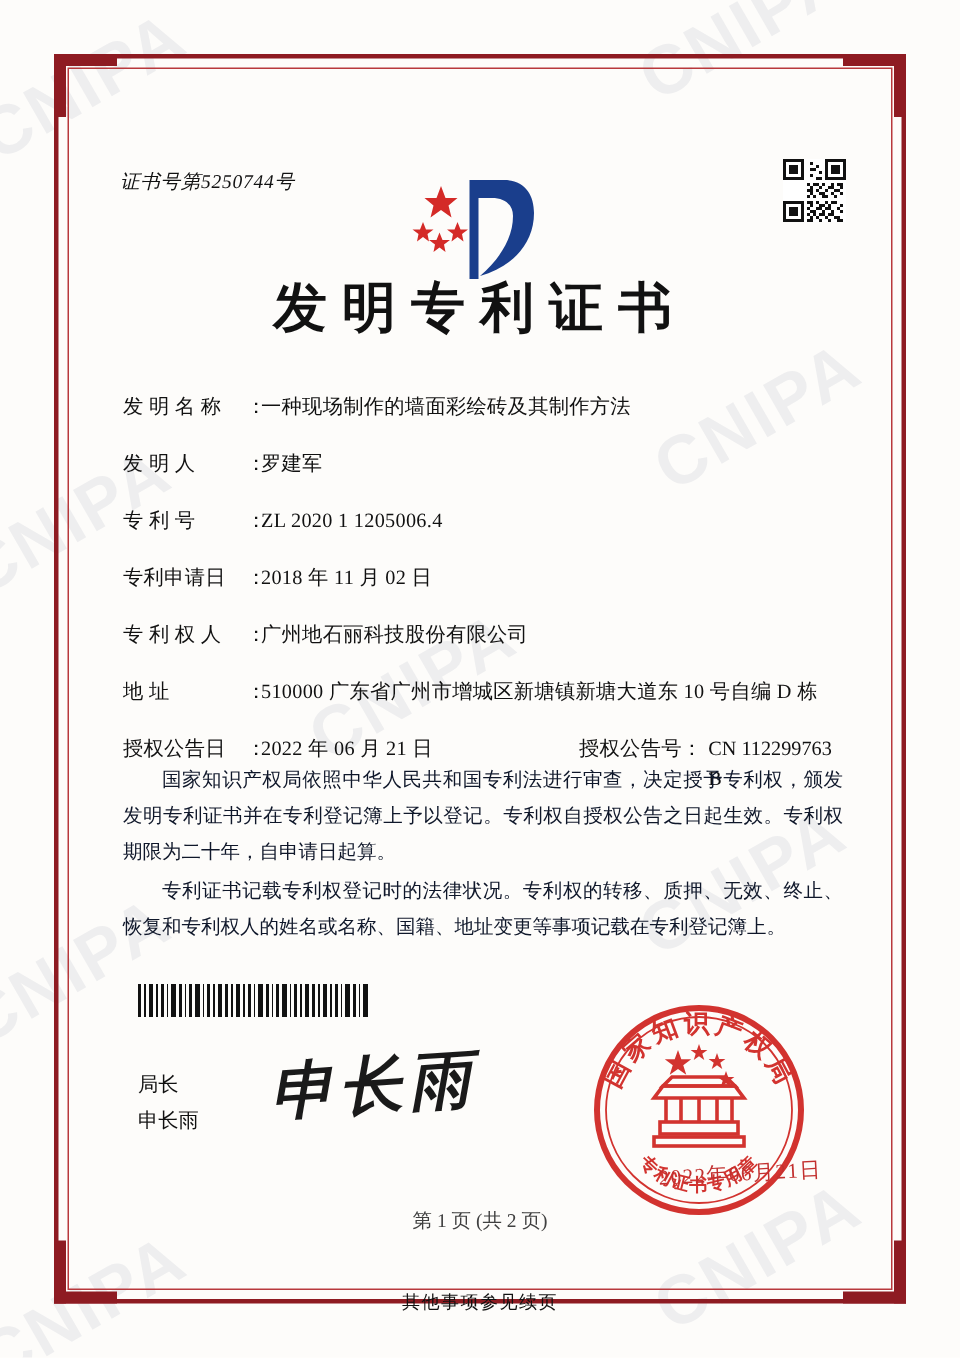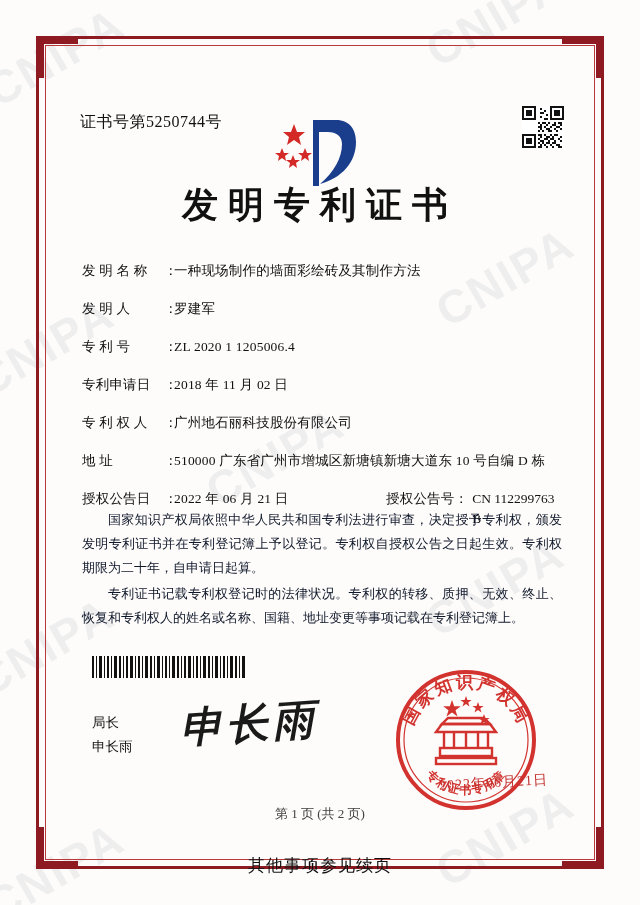--- a/index.html
+++ b/index.html
@@ -75,23 +75,24 @@
     top: 56px;
     right: 56px;
     bottom: 56px;
     z-index: 5;
   }
 
   .cert-number {
     position: absolute;
     left: 24px;
     top: 56px;
-    font-size: 16px;
+    font-size: 13px;
     color: #111;
     letter-spacing: 0.5px;
+    font-style: italic;
   }
 
   .qr {
     position: absolute;
     right: 20px;
     top: 50px;
     width: 42px;
     height: 42px;
     background-color: #fff;
   }
@@ -234,21 +235,21 @@
     font-size: 13px;
     color: #404040;
   }
 
   .footer-note {
     position: absolute;
     left: 0;
     right: 0;
     bottom: 28px;
     text-align: center;
-    font-size: 17px;
+    font-size: 12px;
     color: #111;
     letter-spacing: 1px;
     z-index: 6;
   }
 </style>
 </head>
 <body>
 
 <div class="page">
 

